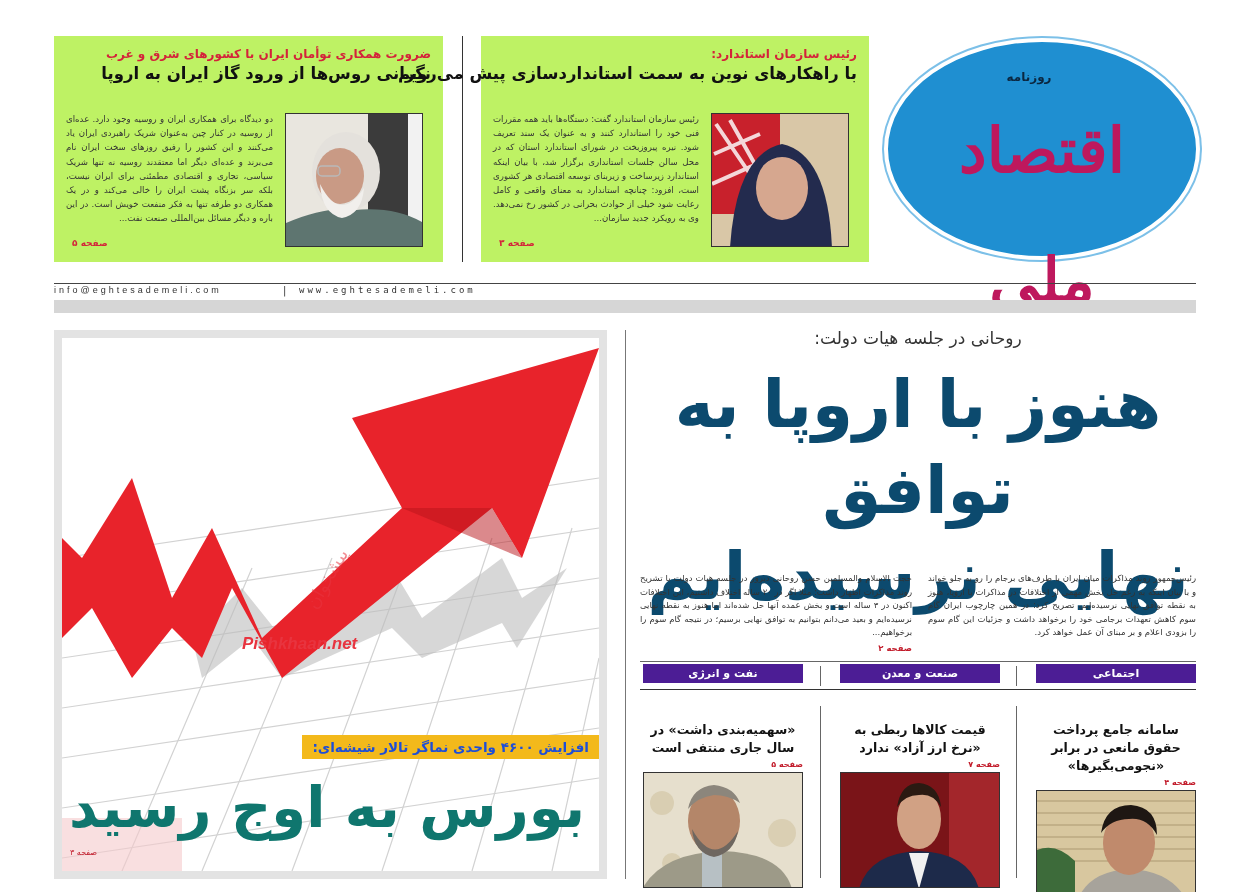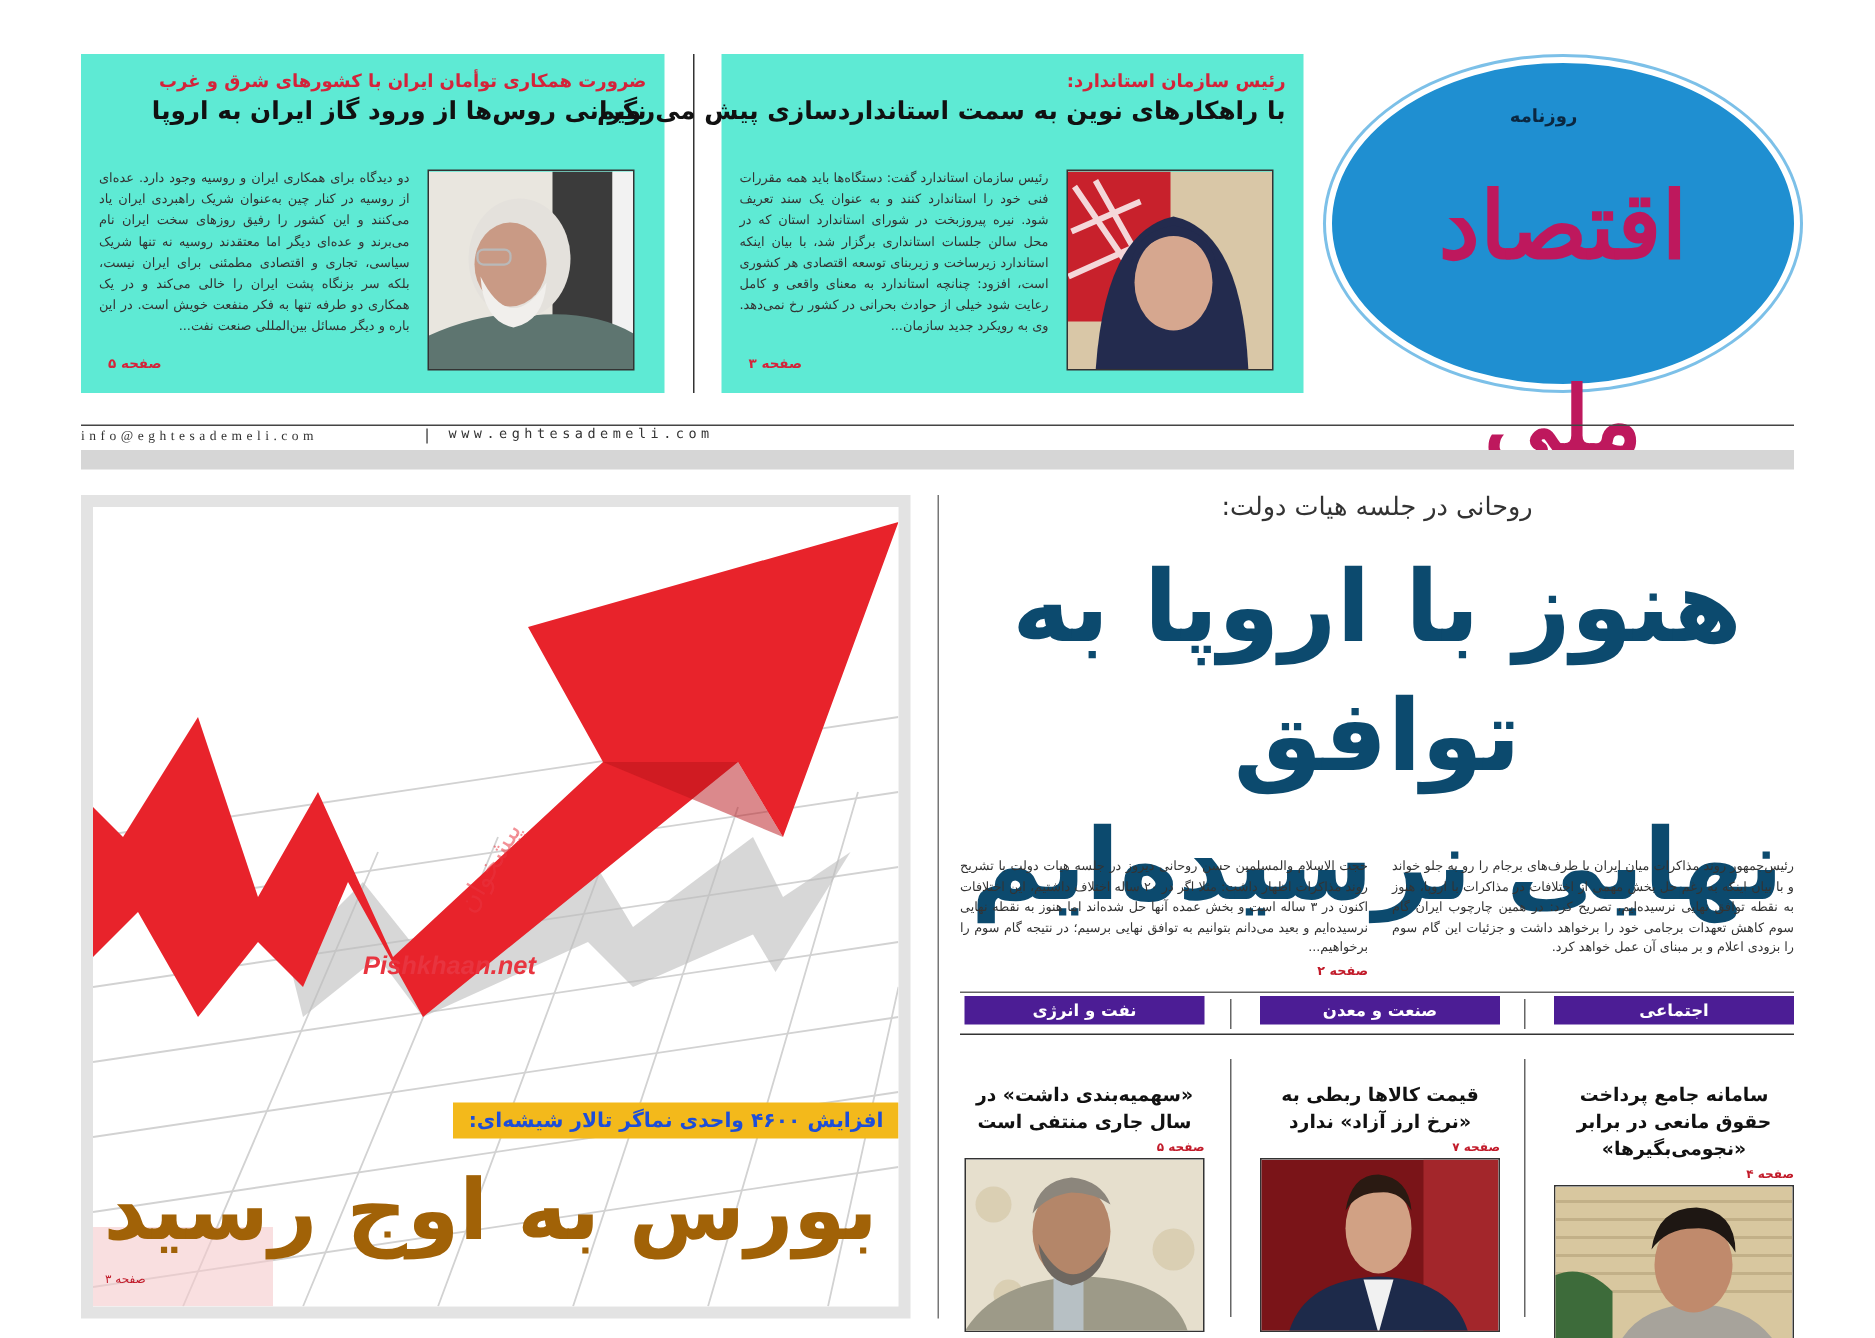--- a/index.html
+++ b/index.html
@@ -1,21 +1,21 @@
 <!DOCTYPE html>
 <html><head>
 <meta charset="utf-8">
 <style>
   * { box-sizing: border-box; margin: 0; padding: 0; }
   html, body { width: 1250px; height: 892px; background: #ffffff; overflow: hidden; }
   body { font-family: "DejaVu Sans", sans-serif; color: #1a1a1a; position: relative; }
 
   
   .teaser {
-    position: absolute; top: 36px; height: 226px; background: #5eead4;
+    position: absolute; top: 36px; height: 226px; background: #bef264;
     direction: rtl; padding: 10px 12px;
   }
   .teaser .kicker { color: #d4233a; font-size: 12px; font-weight: bold; line-height: 16px; }
   .teaser .title { font-size: 16.5px; font-weight: bold; color: #111; line-height: 24px; white-space: nowrap; }
   .teaser .photo {
     position: absolute; top: 77px; right: 20px; width: 138px; height: 134px; border: 1px solid #333;
     overflow: hidden;
   }
   .teaser .body {
     position: absolute; top: 76px; left: 12px; right: 170px;
@@ -35,42 +35,42 @@
   .logo-small { position: absolute; top: 32px; left: 110px; width: 70px; text-align: center; direction: rtl; font-size: 12px; font-weight: bold; color: #0b2740; }
   .logo-main {
     position: absolute; top: 48px; left: 20px; right: 20px; text-align: center; direction: rtl;
     color: #be185d; font-family: "DejaVu Serif", serif; font-weight: bold; font-size: 62px; line-height: 130px;
     letter-spacing: 2px;
   }
 
   
   .strip-line { position: absolute; left: 54px; right: 54px; top: 283px; height: 1px; background: #444; }
   .strip { position: absolute; left: 54px; right: 54px; top: 285px; height: 14px; font-size: 8px; color: #333; }
-  .strip .email { position: absolute; left: 0; top: 0; font-family: Liberation Serif, serif; letter-spacing: 3px; font-size: 9px; text-align: center; }
+  .strip .email { position: absolute; left: 0; top: 0; font-family: Liberation Sans, sans-serif; letter-spacing: 3px; font-size: 9px; text-align: center; }
   .strip .sep1 { position: absolute; left: 229px; top: 0; font-size: 10px; }
   .strip .web { position: absolute; left: 245px; top: 0; font-family: "DejaVu Sans Mono", monospace; letter-spacing: 3px; font-size: 9px; }
   .strip .rtl-info { position: absolute; right: 0; top: 0; direction: rtl; white-space: nowrap; font-size: 7.5px; }
   .strip .rtl-info span { margin-left: 8px; }
   .strip-bar { position: absolute; left: 54px; right: 54px; top: 300px; height: 13px; background: #d6d6d6; }
 
   
   .feature {
     position: absolute; left: 54px; top: 330px; width: 553px; height: 549px;
     background: #e3e3e3; padding: 8px;
   }
   .feature-inner { position: relative; width: 100%; height: 100%; background: #fff; overflow: hidden; }
   .feature svg { position: absolute; inset: 0; }
   .watermark { position: absolute; left: 180px; top: 296px; color: #e8343f; font-weight: bold; font-size: 17px; font-style: italic; font-family: "Liberation Sans", sans-serif; }
   .watermark-fa { position: absolute; left: 232px; top: 230px; color: rgba(232,52,63,0.55); font-size: 18px; transform: rotate(-60deg); direction: rtl; }
   .feature .kicker-box {
     position: absolute; right: 0; top: 397px; background: #f3b91b; padding: 4px 10px;
     direction: rtl; font-size: 13.5px; font-weight: bold; color: #1d4ed8;
   }
   .feature .big {
-    position: absolute; right: 14px; top: 430px; direction: rtl; color: #a16207;
+    position: absolute; right: 14px; top: 430px; direction: rtl; color: #0f766e;
     font-size: 56px; font-weight: bold; line-height: 80px; letter-spacing: 1px;
     font-family: "DejaVu Sans", sans-serif;
   }
   .feature .page { position: absolute; left: 8px; bottom: 14px; direction: rtl; font-size: 8px; color: #c21b2a; }
 
   .vdivider-main { position: absolute; left: 625px; top: 330px; width: 1px; height: 549px; background: #777; }
 
   
   .main-kicker { position: absolute; left: 640px; right: 54px; top: 328px; text-align: center; direction: rtl; font-size: 17px; color: #333; }
   .main-headline {

